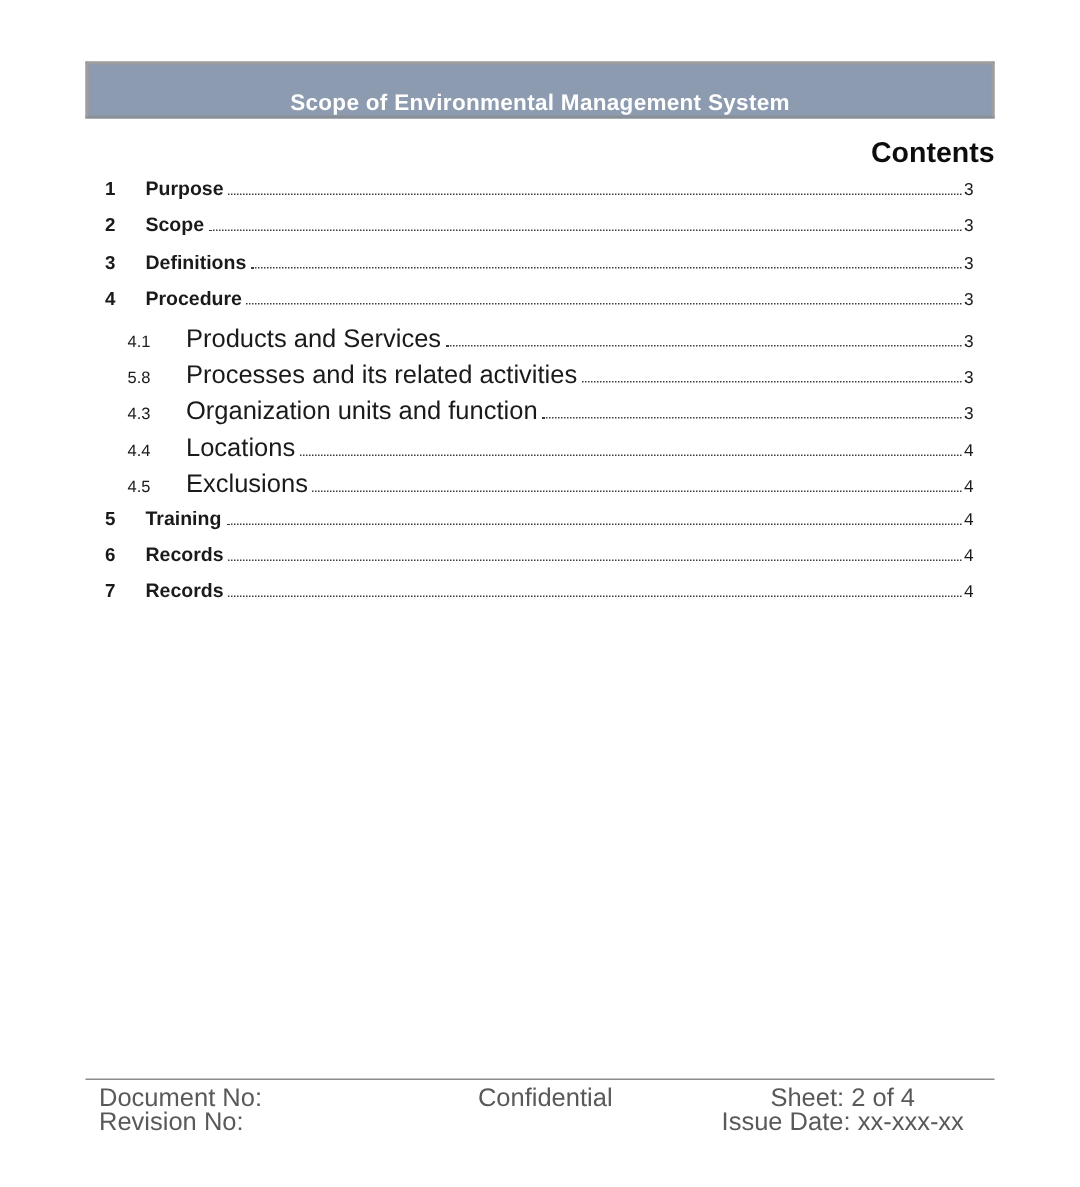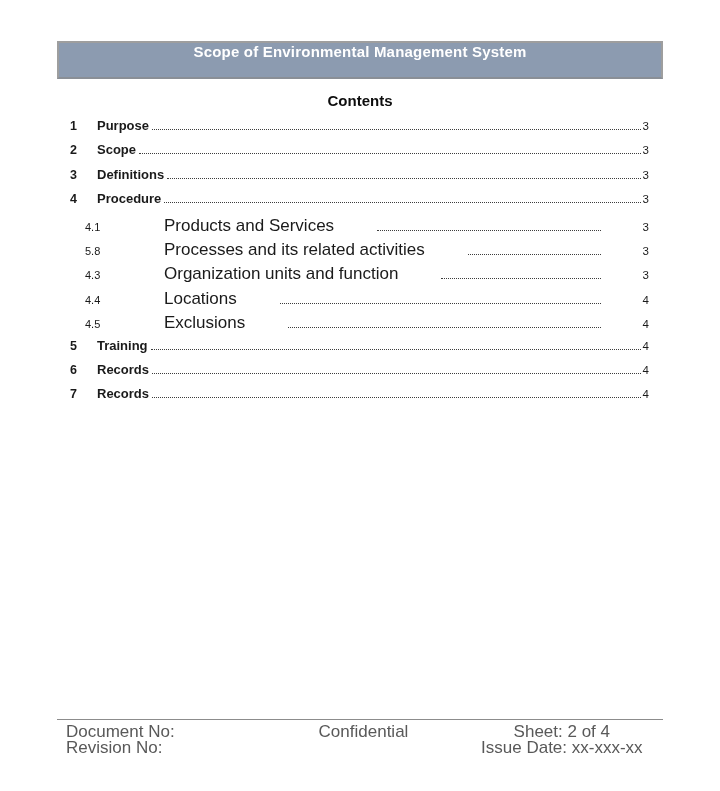--- a/index.html
+++ b/index.html
@@ -21,37 +21,37 @@
   .banner {
     position: absolute;
     top: 41px;
     left: 57px;
     width: 606px;
     height: 38px;
     background: var(--banner-fill, #8c9bb0);
     border: 2px solid var(--banner-border, #9e9e9e);
     border-bottom-color: #8a8f96;
     display: flex;
-    align-items: flex-start;
+    align-items: flex-end;
     justify-content: center;
   }
   .banner .title-text {
     color: var(--title-color, #ffffff);
     font-size: 15px;
     font-weight: bold;
     letter-spacing: 0.2px;
   }
   
   .contents-heading {
     position: absolute;
     top: 92px;
     left: 57px;
     width: 606px;
-    text-align: center;
-    font-size: 15px;
+    text-align: right;
+    font-size: 19px;
     font-weight: bold;
     color: #0d0d0d;
   }
   
   .toc {
     position: absolute;
     top: 118px;
     left: 57px;
     width: 606px;
   }
@@ -67,21 +67,21 @@
     width: 27px;
     flex: 0 0 27px;
     font-weight: bold;
     font-size: 12.5px;
   }
   .toc-row.main .label {
     font-weight: bold;
     font-size: 13px;
     white-space: nowrap;
   }
-  .toc-row.sub { padding-left: 28px; gap: 40px; }
+  .toc-row.sub { padding-left: 28px; }
   .toc-row.sub .num {
     width: 39px;
     flex: 0 0 39px;
     font-size: 11px;
   }
   .toc-row.sub .label {
     font-size: 17px;
     white-space: nowrap;
   }
   .leader {

